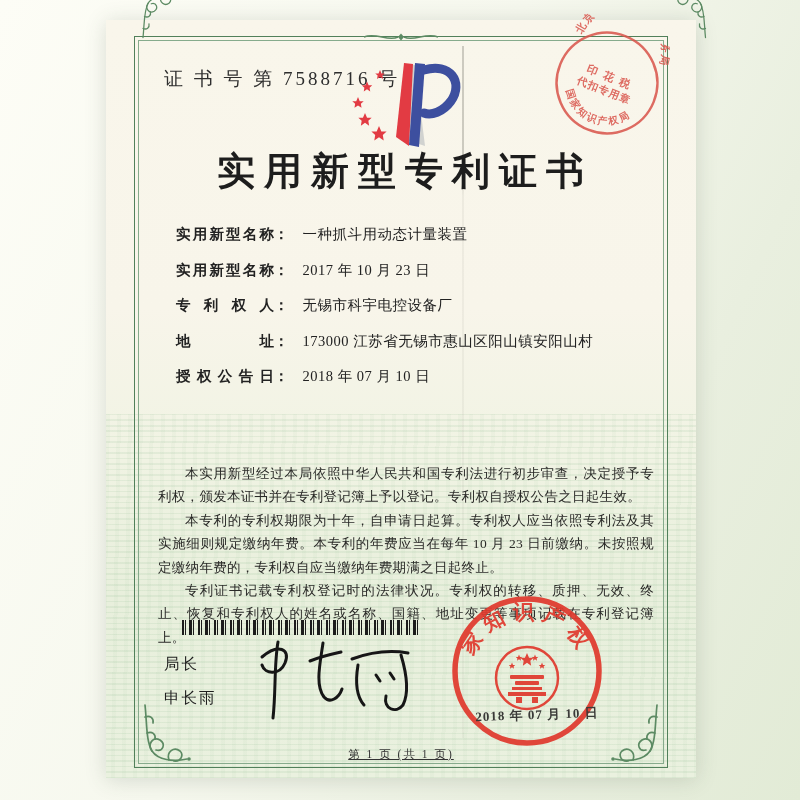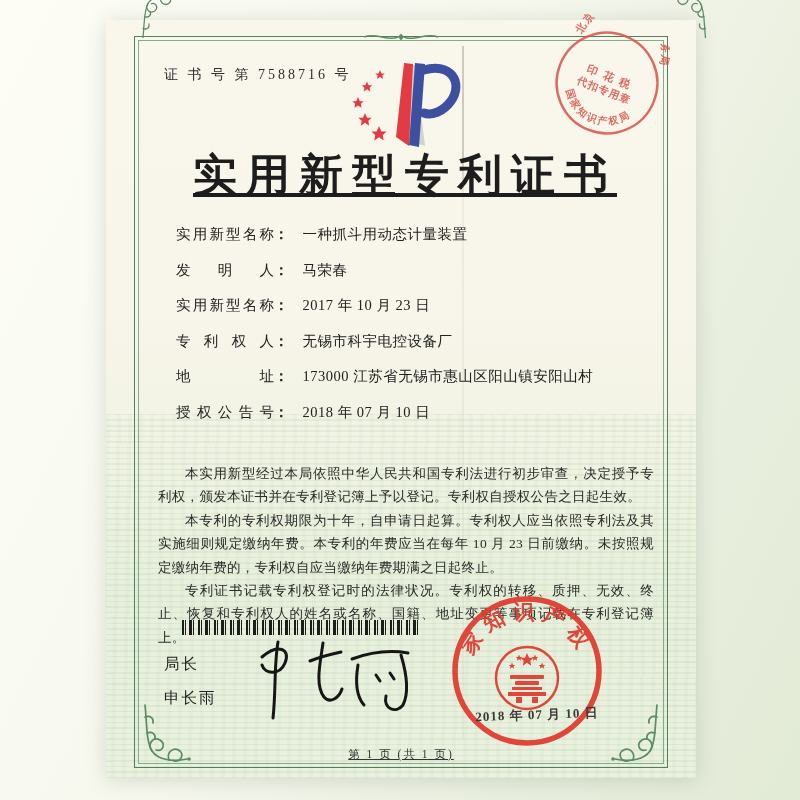--- a/index.html
+++ b/index.html
@@ -31,30 +31,30 @@
   .corner svg{width:100%;height:100%;}
   .corner.tl{left:2px;top:2px;transform:scale(.75) scaleY(-1);transform-origin:top left;}
   .corner.tr{right:2px;top:2px;transform:scale(.75) scale(-1,-1);transform-origin:top right;}
   .corner.bl{left:2px;bottom:2px;}
   .corner.br{right:2px;bottom:2px;transform:scaleX(-1);}
   .top-knot{position:absolute;left:50%;top:-7px;transform:translateX(-50%);color:#5c8a63;}
   .crease{
     position:absolute;left:356px;top:26px;bottom:40px;width:2px;pointer-events:none;
     background:linear-gradient(180deg,rgba(90,90,80,.28) 0 110px,rgba(90,90,80,.07) 150px,rgba(90,90,80,.05));
   }
-  .cert-no{position:absolute;left:58px;top:46px;font-size:14px;letter-spacing:3px;color:#2e2e2e;}
+  .cert-no{position:absolute;left:58px;top:46px;font-size:19px;letter-spacing:3px;color:#2e2e2e;}
   .logo{position:absolute;left:240px;top:38px;width:116px;height:94px;}
   .title{
     position:absolute;left:8px;right:0;top:126px;text-align:center;
-    font-size:44px;font-weight:bold;letter-spacing:9px;color:#1d1d1d;text-decoration:underline;
+    font-size:38px;font-weight:bold;letter-spacing:9px;color:#1d1d1d;
   }
   .fields{position:absolute;left:70px;top:206px;right:34px;font-size:14.5px;color:#222;}
   .frow{position:relative;line-height:16px;margin-bottom:19.5px;white-space:nowrap;}
   .flabel{
-    display:inline-block;width:98px;font-weight:normal;vertical-align:top;
+    display:inline-block;width:98px;font-weight:bold;vertical-align:top;
     text-align:justify;text-align-last:justify;
   }
   .fcolon{font-weight:bold;}
   .fvalue{margin-left:14px;letter-spacing:.5px;}
   .grant-no{position:absolute;left:294px;top:0;white-space:nowrap;}
   .paras{
     position:absolute;left:52px;top:442px;width:496px;
     font-size:13.5px;line-height:23.4px;color:#2a2a28;text-align:justify;
   }
   .paras p{margin:0;text-indent:2em;letter-spacing:.3px;}
@@ -160,33 +160,30 @@
     </svg>
   </div>
 
   <div class="title">实用新型专利证书</div>
 
   <div class="fields">
     <div class="frow">
       <span class="flabel">实用新型名称</span><span class="fcolon">：</span><span class="fvalue">一种抓斗用动态计量装置</span>
     </div>
     <div class="frow">
-      <span class="flabel">发明人</span><span class="fcolon">：</span><span class="fvalue">马荣春</span>
-    </div>
-    <div class="frow">
       <span class="flabel">实用新型名称</span><span class="fcolon">：</span><span class="fvalue">2017 年 10 月 23 日</span>
     </div>
     <div class="frow">
       <span class="flabel">专利权人</span><span class="fcolon">：</span><span class="fvalue">无锡市科宇电控设备厂</span>
     </div>
     <div class="frow">
       <span class="flabel">地址</span><span class="fcolon">：</span><span class="fvalue">173000 江苏省无锡市惠山区阳山镇安阳山村</span>
     </div>
     <div class="frow">
-      <span class="flabel">授权公告号</span><span class="fcolon">：</span><span class="fvalue">2018 年 07 月 10 日</span>
+      <span class="flabel">授权公告日</span><span class="fcolon">：</span><span class="fvalue">2018 年 07 月 10 日</span>
     </div>
   </div>
 
   <div class="paras">
     <p>本实用新型经过本局依照中华人民共和国专利法进行初步审查，决定授予专利权，颁发本证书并在专利登记簿上予以登记。专利权自授权公告之日起生效。</p>
     <p>本专利的专利权期限为十年，自申请日起算。专利权人应当依照专利法及其实施细则规定缴纳年费。本专利的年费应当在每年 10 月 23 日前缴纳。未按照规定缴纳年费的，专利权自应当缴纳年费期满之日起终止。</p>
     <p>专利证书记载专利权登记时的法律状况。专利权的转移、质押、无效、终止、恢复和专利权人的姓名或名称、国籍、地址变更等事项记载在专利登记簿上。</p>
   </div>
 
   <div class="barcode"></div>

